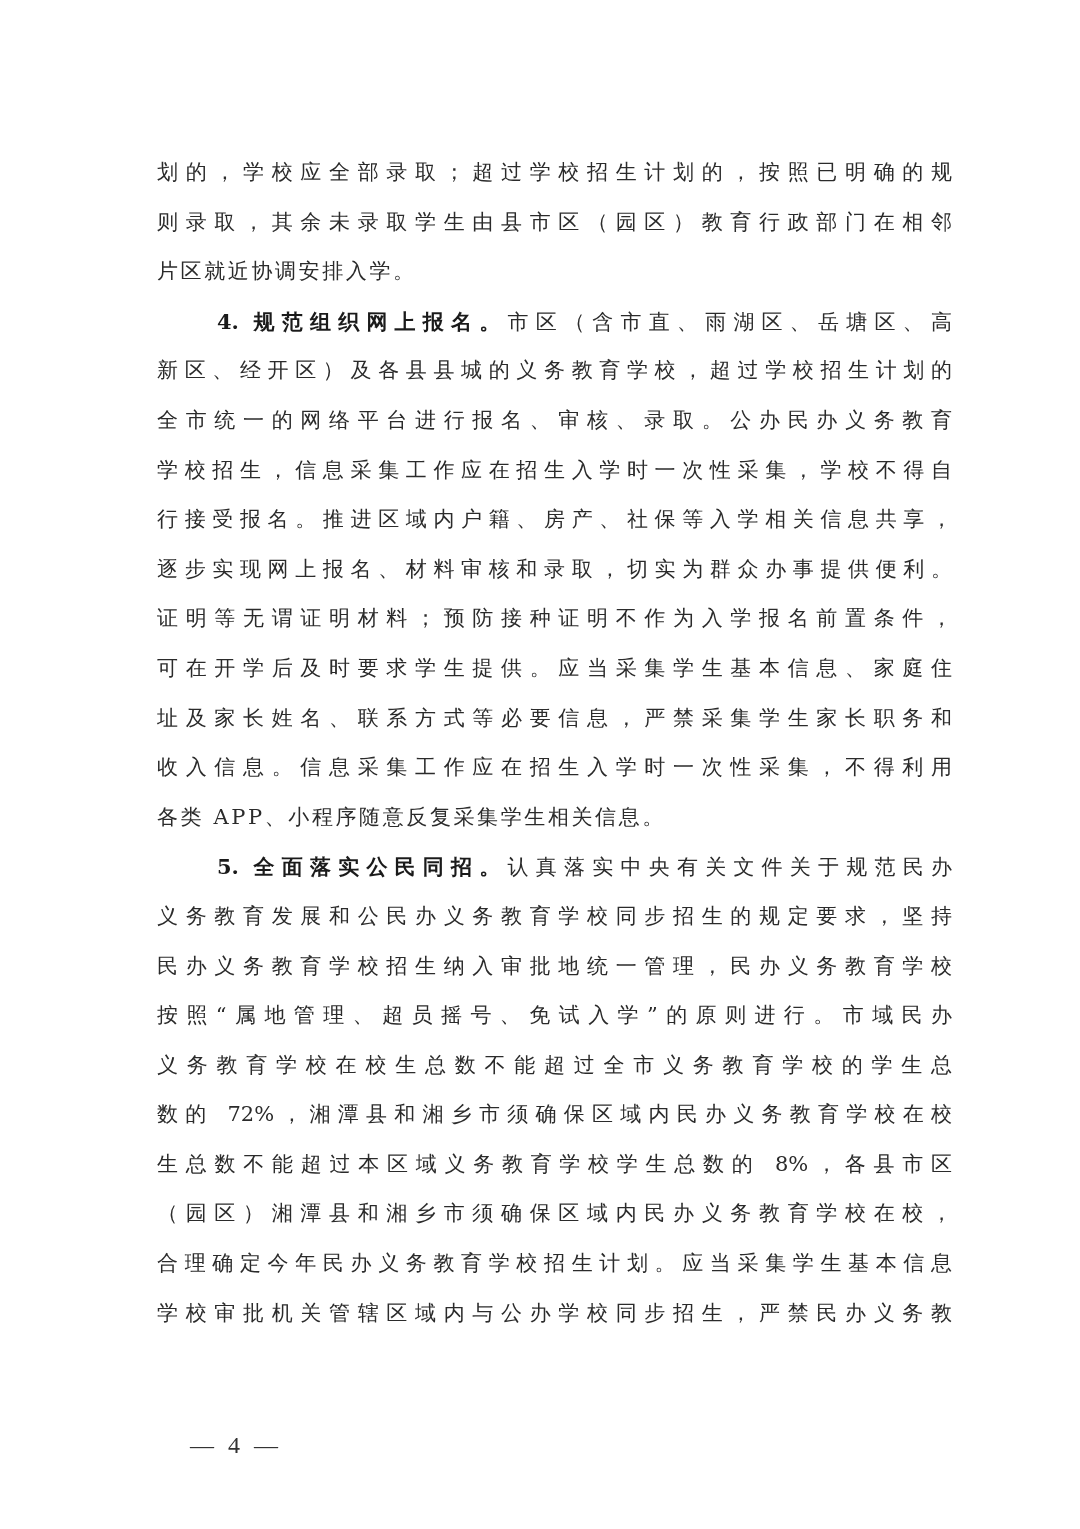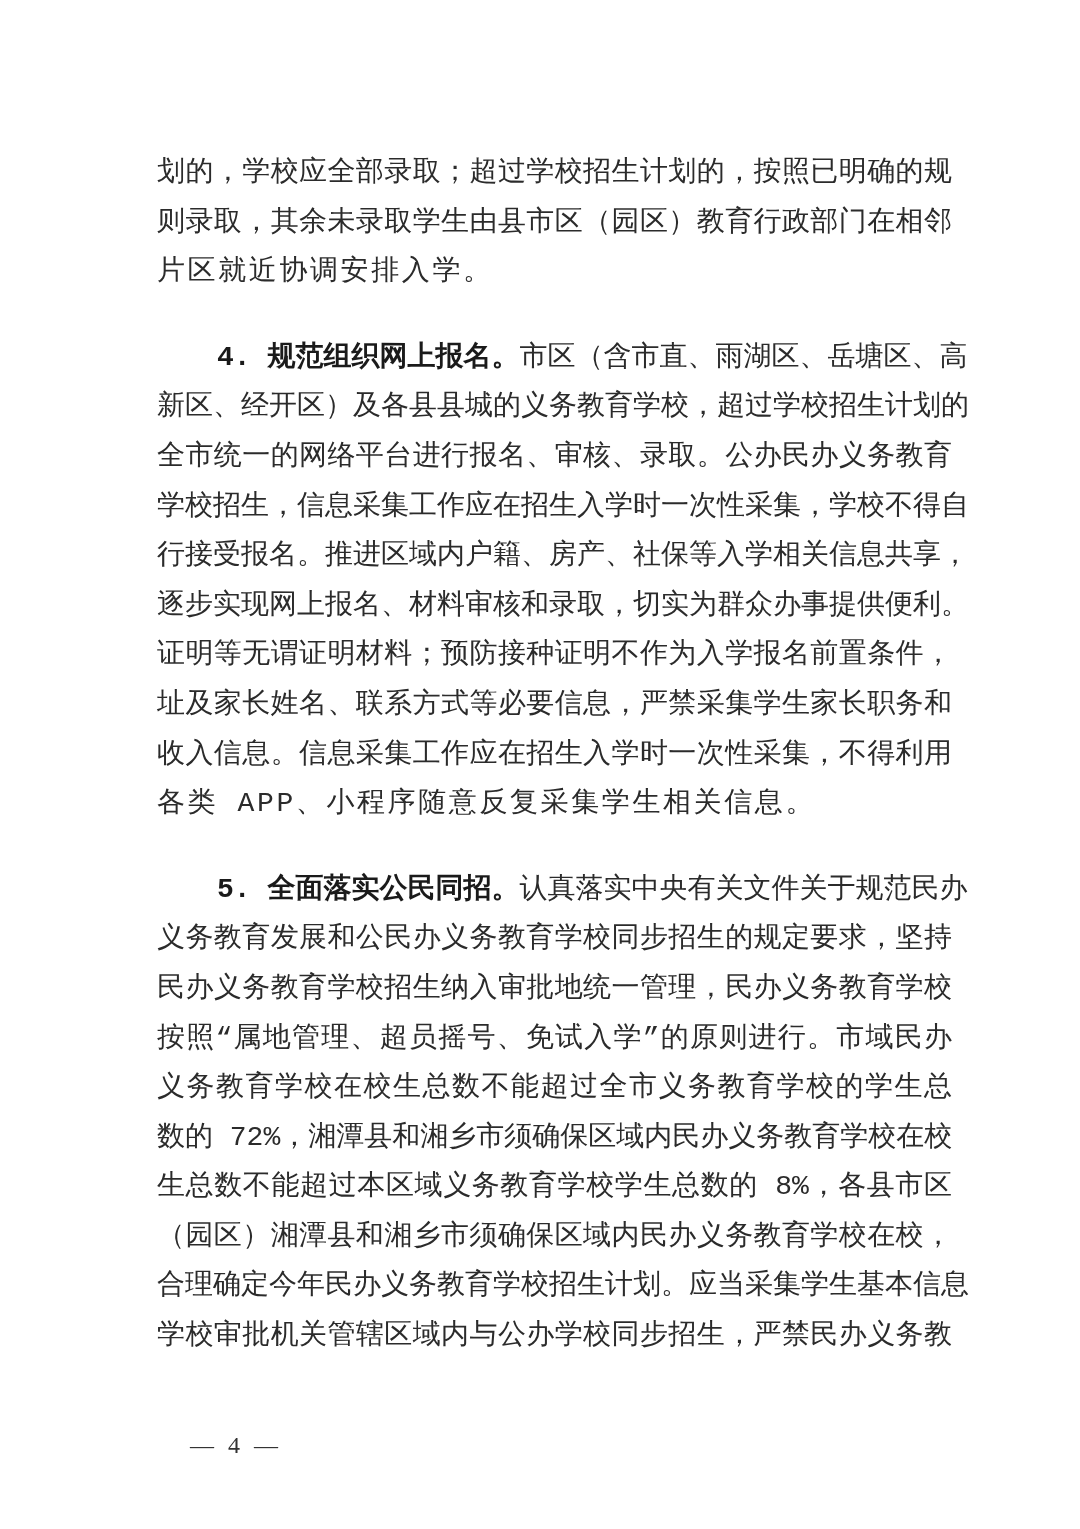--- a/index.html
+++ b/index.html
@@ -24,36 +24,34 @@
   }
   .body-text {
     position: absolute;
     left: 157px;
     top: 148px;
     width: 795px;
   }
   .line {
     height: 49.6px;
     line-height: 49.6px;
-    font-size: 28px;
+    font-size: 21px;
     white-space: nowrap;
     text-align: justify;
     text-align-last: justify;
     letter-spacing: 0;
     font-weight: 300;
     color: #2b2b2b;
-    font-family: Liberation Mono, monospace;
   }
   .line.last {
     text-align-last: left;
     letter-spacing: 2.6px;
   }
   .line.indent {
     padding-left: 60px;
-    margin-top: 36px;
   }
   .heading {
     font-weight: 700;
     color: #1a1a1a;
   }
   .page-number {
     position: absolute;
     left: 190px;
     top: 1432px;
     font-size: 24px;
@@ -72,20 +70,21 @@
     <div class="line">则录取，其余未录取学生由县市区（园区）教育行政部门在相邻</div>
     <div class="line last">片区就近协调安排入学。</div>
 
     <div class="line indent"><span class="heading">4. 规范组织网上报名。</span><span>市区（含市直、雨湖区、岳塘区、高</span></div>
     <div class="line">新区、经开区）及各县县城的义务教育学校，超过学校招生计划的</div>
     <div class="line">全市统一的网络平台进行报名、审核、录取。公办民办义务教育</div>
     <div class="line">学校招生，信息采集工作应在招生入学时一次性采集，学校不得自</div>
     <div class="line">行接受报名。推进区域内户籍、房产、社保等入学相关信息共享，</div>
     <div class="line">逐步实现网上报名、材料审核和录取，切实为群众办事提供便利。</div>
     <div class="line">证明等无谓证明材料；预防接种证明不作为入学报名前置条件，</div>
+    <div class="line">可在开学后及时要求学生提供。应当采集学生基本信息、家庭住</div>
     <div class="line">址及家长姓名、联系方式等必要信息，严禁采集学生家长职务和</div>
     <div class="line">收入信息。信息采集工作应在招生入学时一次性采集，不得利用</div>
     <div class="line last">各类 APP、小程序随意反复采集学生相关信息。</div>
 
     <div class="line indent"><span class="heading">5. 全面落实公民同招。</span><span>认真落实中央有关文件关于规范民办</span></div>
     <div class="line">义务教育发展和公民办义务教育学校同步招生的规定要求，坚持</div>
     <div class="line">民办义务教育学校招生纳入审批地统一管理，民办义务教育学校</div>
     <div class="line">按照“属地管理、超员摇号、免试入学”的原则进行。市域民办</div>
     <div class="line">义务教育学校在校生总数不能超过全市义务教育学校的学生总</div>
     <div class="line">数的 72%，湘潭县和湘乡市须确保区域内民办义务教育学校在校</div>

